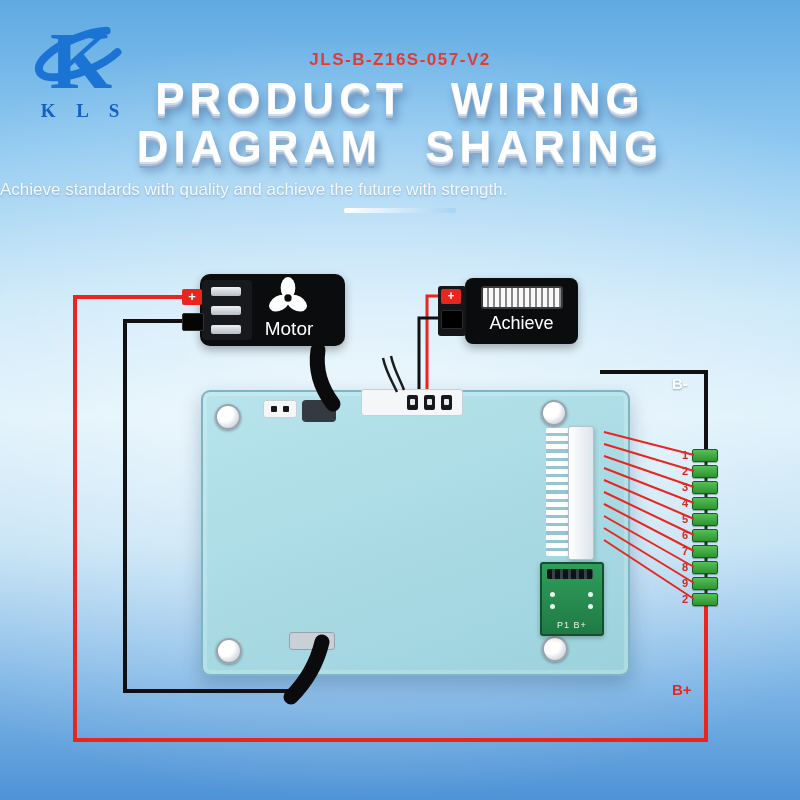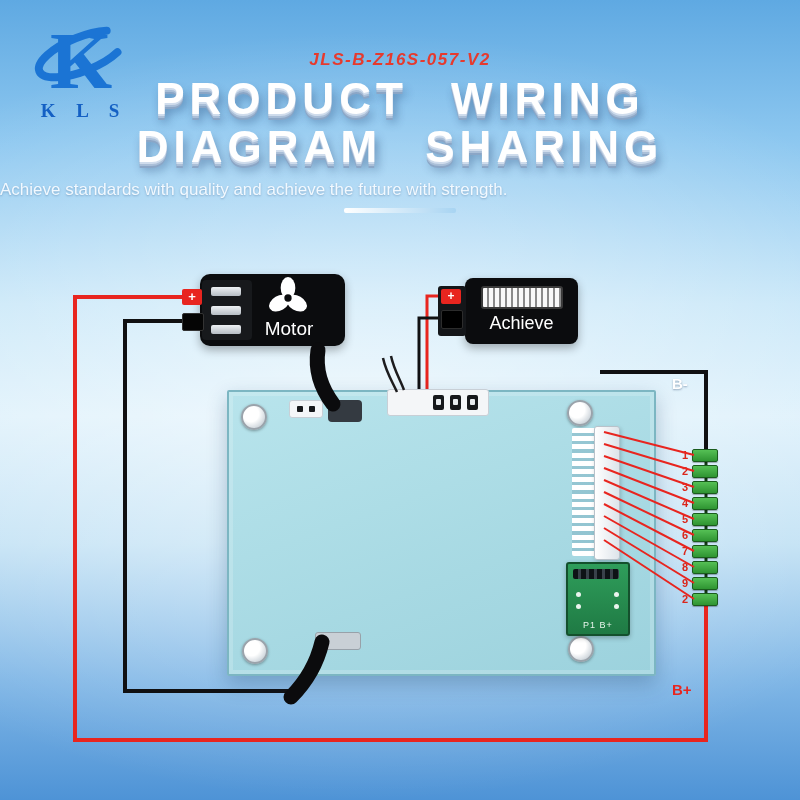--- a/index.html
+++ b/index.html
@@ -6,21 +6,21 @@
   .canvas{
     position:relative;width:800px;height:800px;overflow:hidden;
     font-family:"Liberation Sans",sans-serif;
     background:
       radial-gradient(ellipse 130% 80% at 45% 52%, rgba(255,255,255,0.55) 0%, rgba(255,255,255,0) 60%),
       linear-gradient(180deg,#5fa9e2 0%,#8ec8f0 18%,#c6e6f8 38%,#dcf0fb 52%,#bfe0f4 68%,#7fb6e6 85%,#4e93d6 100%);
   }
   
   .logo{position:absolute;left:24px;top:8px;width:112px;text-align:center;}
   .logo-text{color:#1460c4;font-family:"Liberation Serif",serif;font-weight:bold;font-size:19px;letter-spacing:8px;margin-top:-8px;padding-left:8px;text-align:center;}
-  .model{position:absolute;top:50px;left:0;width:100%;text-align:center;color:#e63a2e;font-weight:bold;font-size:17px;letter-spacing:1.5px;font-style:italic;}
+  .model{position:absolute;top:50px;left:0;width:100%;text-align:center;color:#e63a2e;font-weight:bold;font-size:17px;letter-spacing:1.5px;}
   .title{position:absolute;left:0;width:100%;text-align:center;margin:0;color:#fff;font-weight:900;font-size:44px;letter-spacing:5px;word-spacing:26px;
     text-shadow:0 2px 0 #cfdcec,0 4px 0 #aabfd8,0 6px 0 #8ba6c6,3px 8px 10px rgba(25,55,105,.45);}
   .t1{top:74px;}
   .t2{top:122px;}
   .subtitle{position:absolute;top:180px;left:0;width:100%;text-align:left;color:#f2f9ff;font-size:17px;text-shadow:0 1px 2px rgba(40,80,130,.35);}
   .underline{position:absolute;top:208px;left:344px;width:112px;height:5px;border-radius:2px;background:linear-gradient(90deg,#ffffff,#a8d4f2);}
   
   .wires{position:absolute;left:0;top:0;pointer-events:none;}
   
   .motor{position:absolute;left:200px;top:274px;width:145px;height:72px;background:#0b0c0e;border-radius:10px;box-shadow:0 4px 10px rgba(0,0,0,.3);}
@@ -35,21 +35,21 @@
   
   .chargor{position:absolute;left:465px;top:278px;width:113px;height:66px;background:#0b0c0e;border-radius:8px;box-shadow:0 4px 10px rgba(0,0,0,.3);}
   .led-bar{position:absolute;left:16px;top:8px;width:78px;height:19px;border-radius:3px;border:2px solid #3a3a3a;
     background:repeating-linear-gradient(90deg,#f8f8f8 0 4px,#8a8a8a 4px 6px);}
   .chargor-label{position:absolute;top:35px;left:0;width:100%;text-align:center;color:#fff;font-size:18px;}
   .chg-conn{position:absolute;left:-27px;top:8px;width:28px;height:50px;background:#141619;border-radius:3px;}
   .chg-tab{position:absolute;left:3px;width:20px;border-radius:2px;color:#fff;font-size:12px;font-weight:bold;text-align:center;}
   .chg-plus{top:3px;height:15px;line-height:15px;background:#e8251f;}
   .chg-minus{top:24px;height:17px;background:#000;border:1px solid #2c2c2c;}
   
-  .board{position:absolute;left:227px;top:390px;width:425px;height:282px;border-radius:2px;border:2px solid #7cb6c2;
+  .board{position:absolute;left:201px;top:390px;width:425px;height:282px;border-radius:9px;border:2px solid #7cb6c2;
     background:linear-gradient(160deg,#b8e4ec,#9cd2dd);
     box-shadow:0 8px 20px rgba(20,60,100,.28), inset 0 0 0 4px rgba(255,255,255,.18);}
   .screw{position:absolute;width:22px;height:22px;border-radius:50%;border:2px solid #9aa3ab;
     background:radial-gradient(circle at 35% 35%,#ffffff 0 40%,#d7dde2 70%,#aeb6bd 100%);box-shadow:0 1px 3px rgba(0,0,0,.35);}
   .s-tl{left:12px;top:12px;}.s-tr{left:338px;top:8px;}.s-bl{left:13px;top:246px;}.s-br{left:339px;top:244px;}
   .conn-a{position:absolute;left:158px;top:-3px;width:100px;height:25px;background:#f4f6f8;border:1px solid #c8cfd6;border-radius:3px;}
   .chip{position:absolute;top:5px;width:11px;height:15px;background:#16181b;border-radius:2px;}
   .c1{left:45px;}.c2{left:62px;}.c3{left:79px;}
   .chip::after{content:'';position:absolute;left:3px;top:4px;width:5px;height:6px;background:#e8ecef;border-radius:1px;}
   .conn-b{position:absolute;left:60px;top:8px;width:32px;height:16px;background:#f4f6f8;border:1px solid #c8cfd6;border-radius:3px;}

